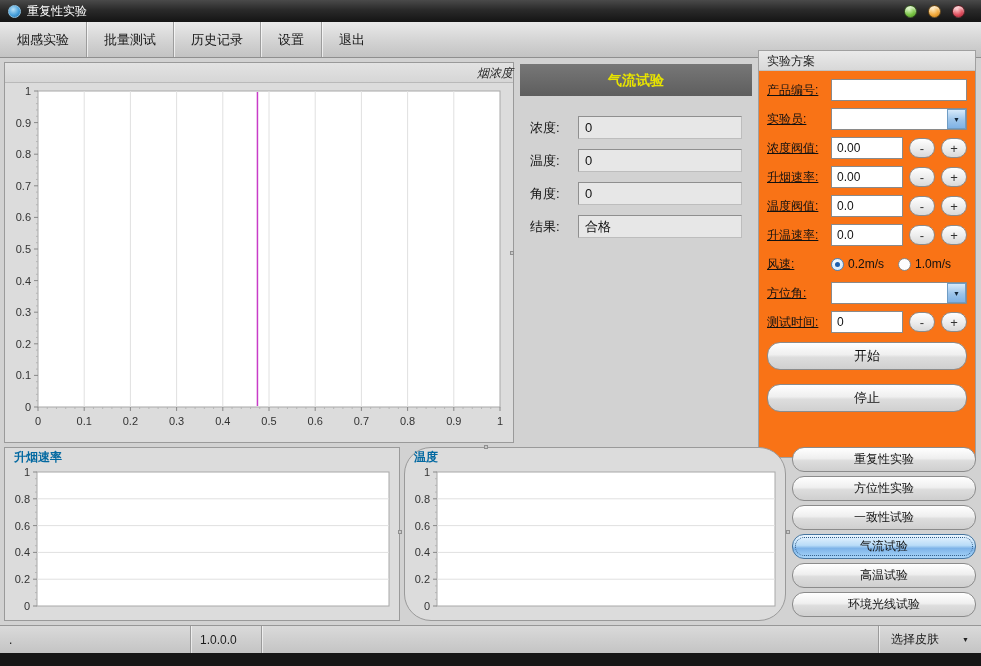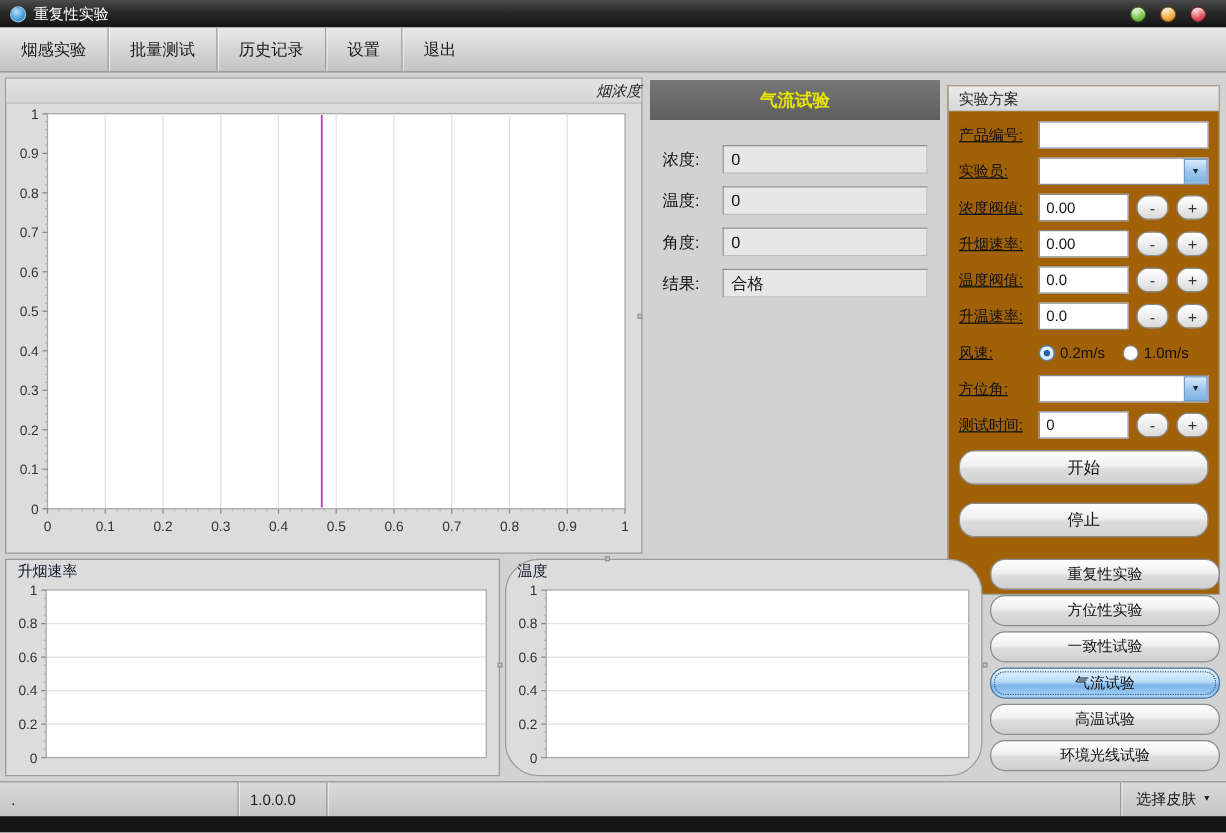--- a/index.html
+++ b/index.html
@@ -23,37 +23,37 @@
   .menubar { position:absolute; left:0; top:22px; width:981px; height:36px;
     background:linear-gradient(#e9e9e9,#d3d3d3 55%,#c3c3c3); border-bottom:1px solid #8f8f8f;
     display:flex; align-items:stretch; font-size:13px; color:#161616; }
   .mitem { display:flex; align-items:center; padding:0 17px; cursor:default; }
   .msep { width:1px; background:#9c9c9c; box-shadow:1px 0 0 rgba(255,255,255,.65); }
 
   
   .groupbox { position:absolute; background:#dcdcdc; border:1px solid #9a9a9a; }
   .gb-title-center { height:20px; line-height:20px; text-align:right; font-size:12px; color:#222;
     border-bottom:1px solid #b9b9b9; background:linear-gradient(#e3e3e3,#d6d6d6);font-style:italic; }
-  .gb-title-left { height:18px; line-height:18px; font-size:12px; color:#0f172a; padding-left:9px; }
+  .gb-title-left { height:18px; line-height:18px; font-size:12px; color:#0369a1; padding-left:9px;font-weight:bold; }
   svg text { font-family:"Liberation Sans","DejaVu Sans",sans-serif; }
   .chart-wrap { display:flex; justify-content:center; }
 
   
   .mid-panel { position:absolute; left:518px; top:62px; width:236px; height:381px; }
   .mid-header { margin:2px 2px 0 2px; height:32px; line-height:32px; text-align:center;
     background:linear-gradient(#777,#5e5e5e); color:#e8e400; font-size:14px; font-weight:bold; }
   .mid-rows { margin-top:20px; padding:0 12px; }
   .mid-row { display:flex; align-items:center; margin-bottom:10px; }
   .mid-label { width:48px; font-size:13px; color:#111; flex:none; }
   .mid-box { flex:1; height:23px; line-height:21px; background:#e7e7e7; font-size:13px; color:#111;
     border:1px solid; border-color:#8f8f8f #bdbdbd #bdbdbd #8f8f8f; padding:0 6px; }
 
   
-  .plan-panel { position:absolute; left:758px; top:68px; width:218px; height:408px;
-    background:#a16207; border:1px solid #a0a0a0; }
+  .plan-panel { position:absolute; left:758px; top:50px; width:218px; height:408px;
+    background:#f97316; border:1px solid #a0a0a0; }
   .plan-header { height:20px; line-height:20px; padding-left:8px; font-size:12px; color:#222;
     background:linear-gradient(#eaeaea,#d8d8d8); border-bottom:1px solid #c2c2c2; }
   .plan-body { padding:8px 8px 0 8px; }
   .prow { display:flex; align-items:center; margin-bottom:7px; height:22px; }
   .plabel { width:64px; font-size:12px; color:#111; flex:none;text-decoration:underline; }
   .tinput { height:22px; border:1px solid #8a8a8a; background:#fff; font-size:12px; padding:0 5px;
     font-family:inherit; color:#111; }
   .grow { flex:1; min-width:0; }
   .tinput.small { width:72px; flex:none; }
   .combo { position:relative; flex:1; height:22px; }
@@ -88,21 +88,21 @@
 
   
   .statusbar { position:absolute; left:0; top:625px; width:981px; height:28px;
     background:linear-gradient(#dadada,#c4c4c4); border-top:1px solid #979797;
     display:flex; align-items:stretch; font-size:12px; color:#1a1a1a; }
   .sb-cell { display:flex; align-items:center; }
   .sb-left { width:190px; padding-left:9px; }
   .sb-sep { width:1px; background:#9a9a9a; box-shadow:1px 0 0 rgba(255,255,255,.6); }
   .sb-ver { width:70px; padding-left:9px; }
   .sb-spacer { flex:1; }
-  .sb-skin { padding:0 12px; gap:5px; cursor:pointer; }
+  .sb-skin { padding:0 12px; gap:23px; cursor:pointer; }
   .sb-skin .arrow { font-size:7px; color:#222; }
   .bottom-strip { position:absolute; left:0; top:653px; width:981px; height:13px; background:#161616; }
 
   .dot { position:absolute; width:4px; height:4px; background:#c9c9c9; border:1px solid #909090; }
 </style>
 </head>
 <body>
 
 <div class="window">
 

